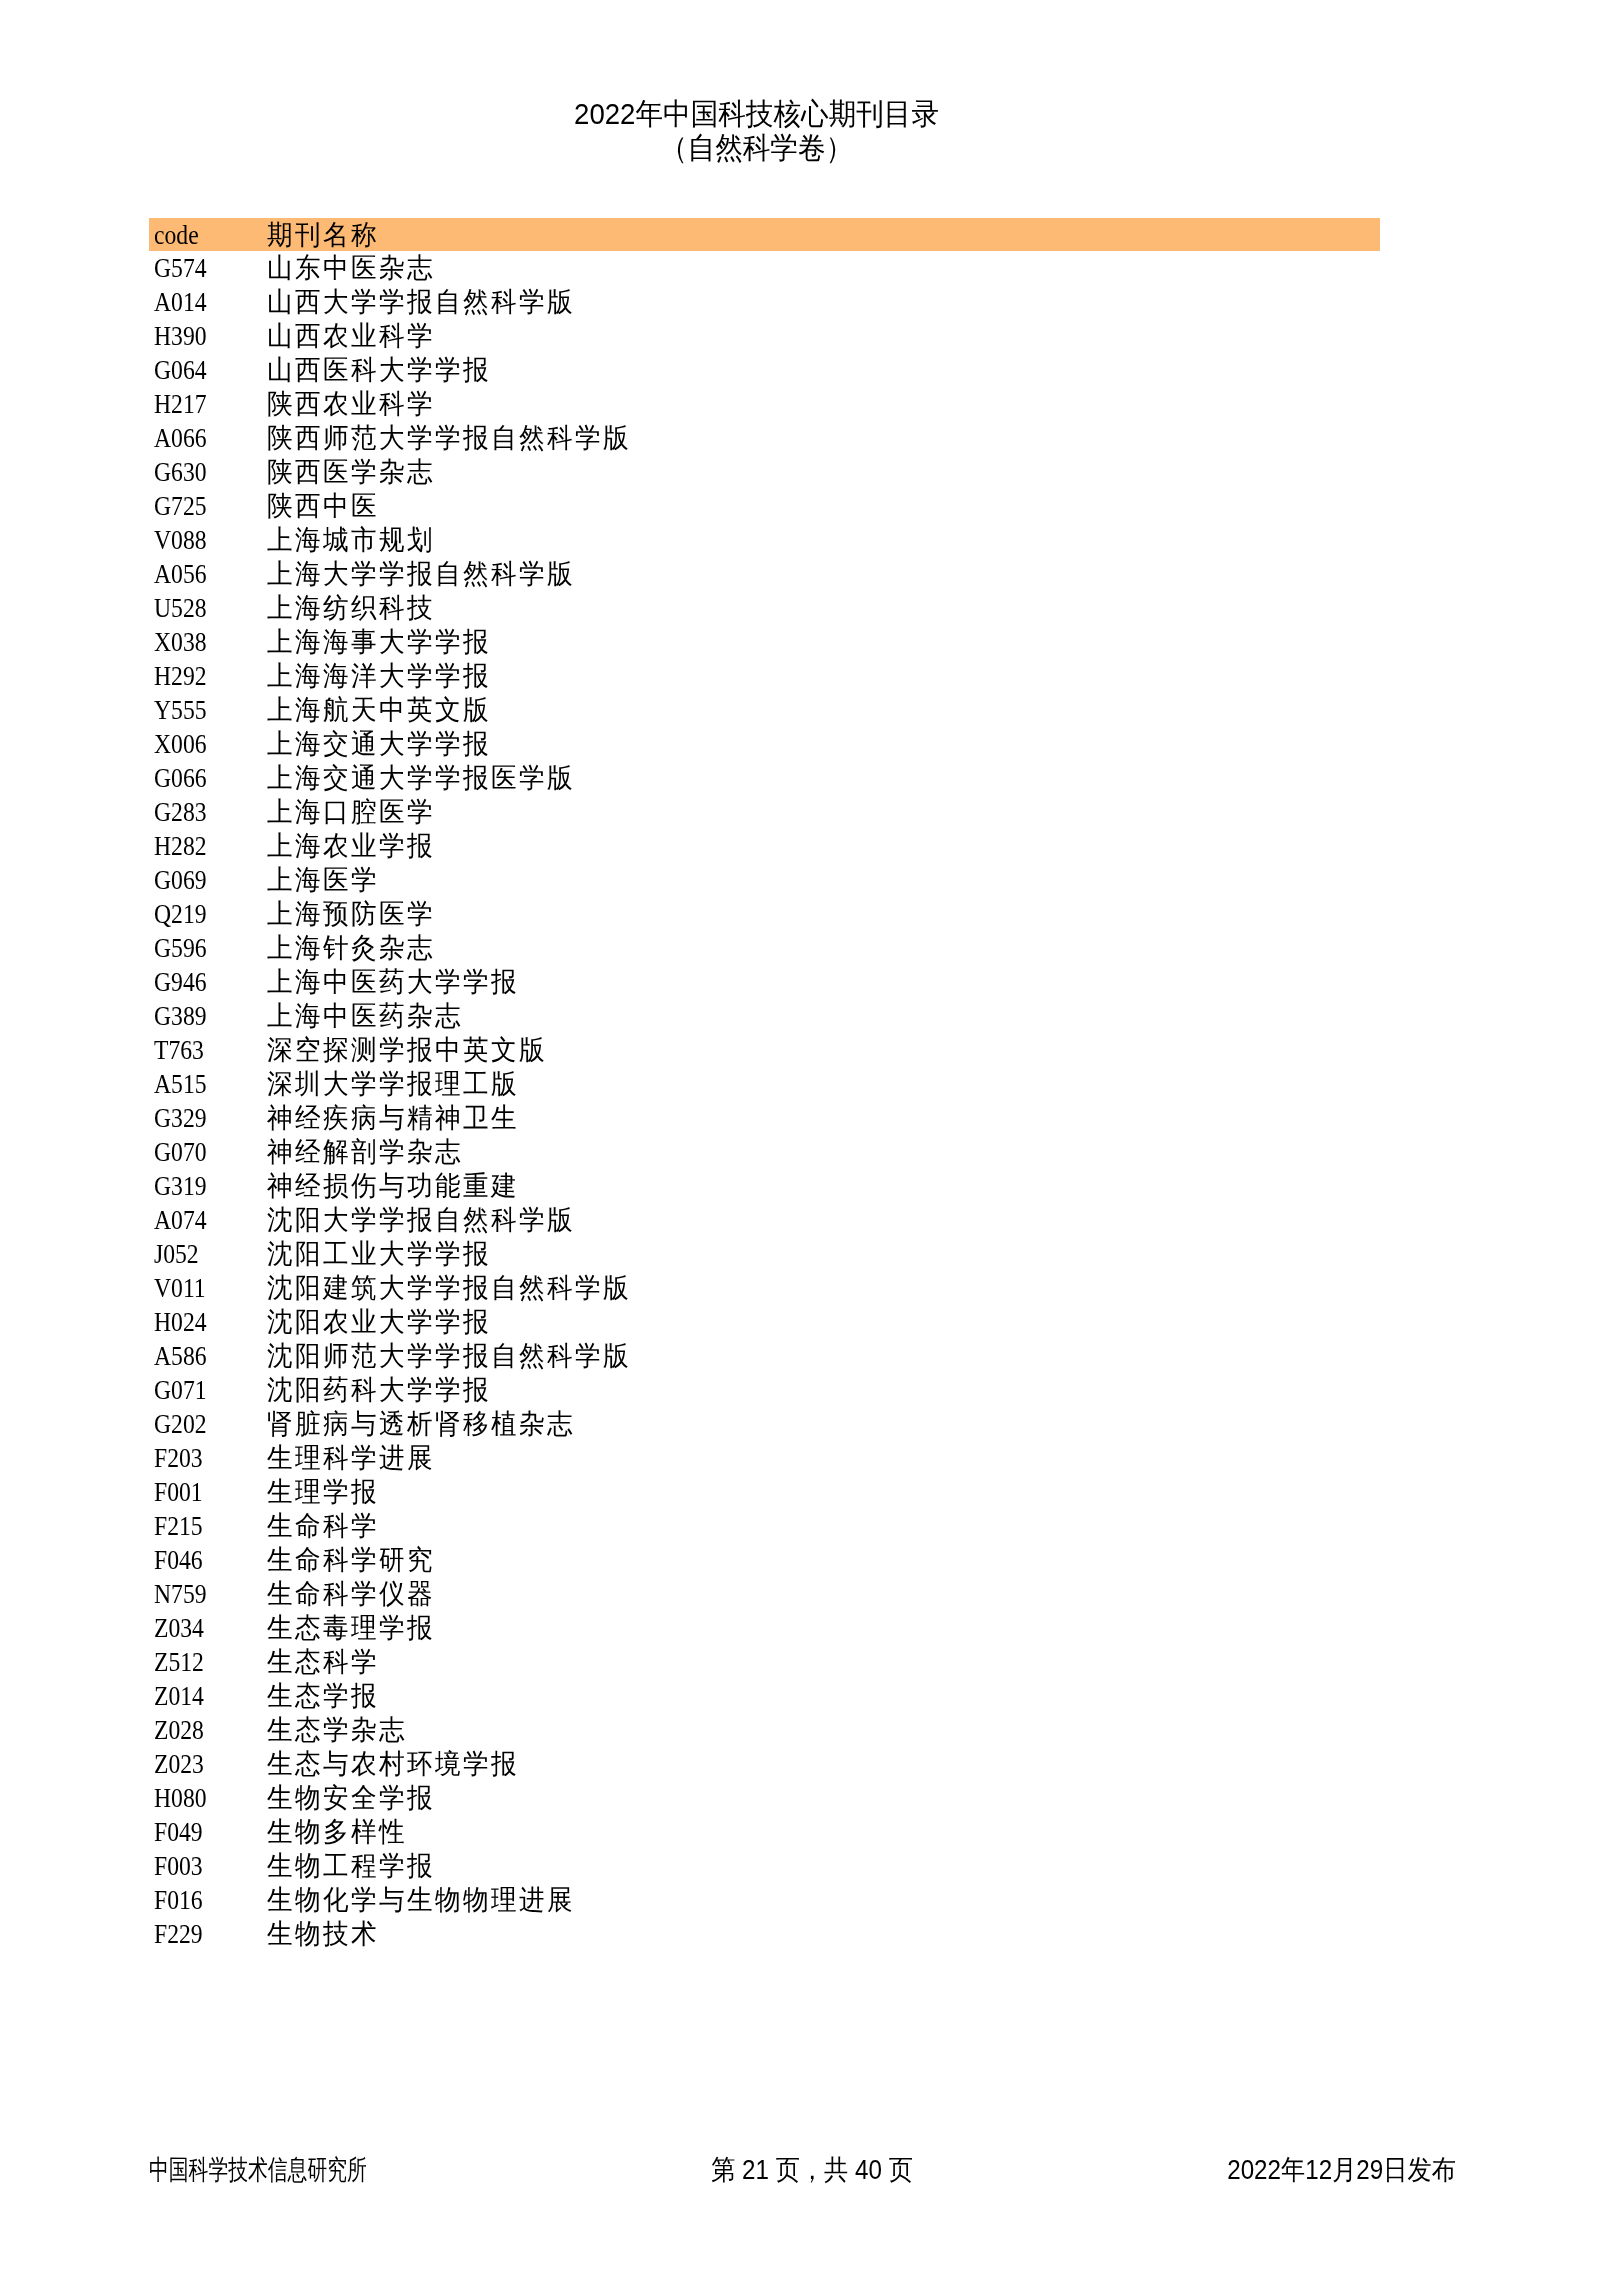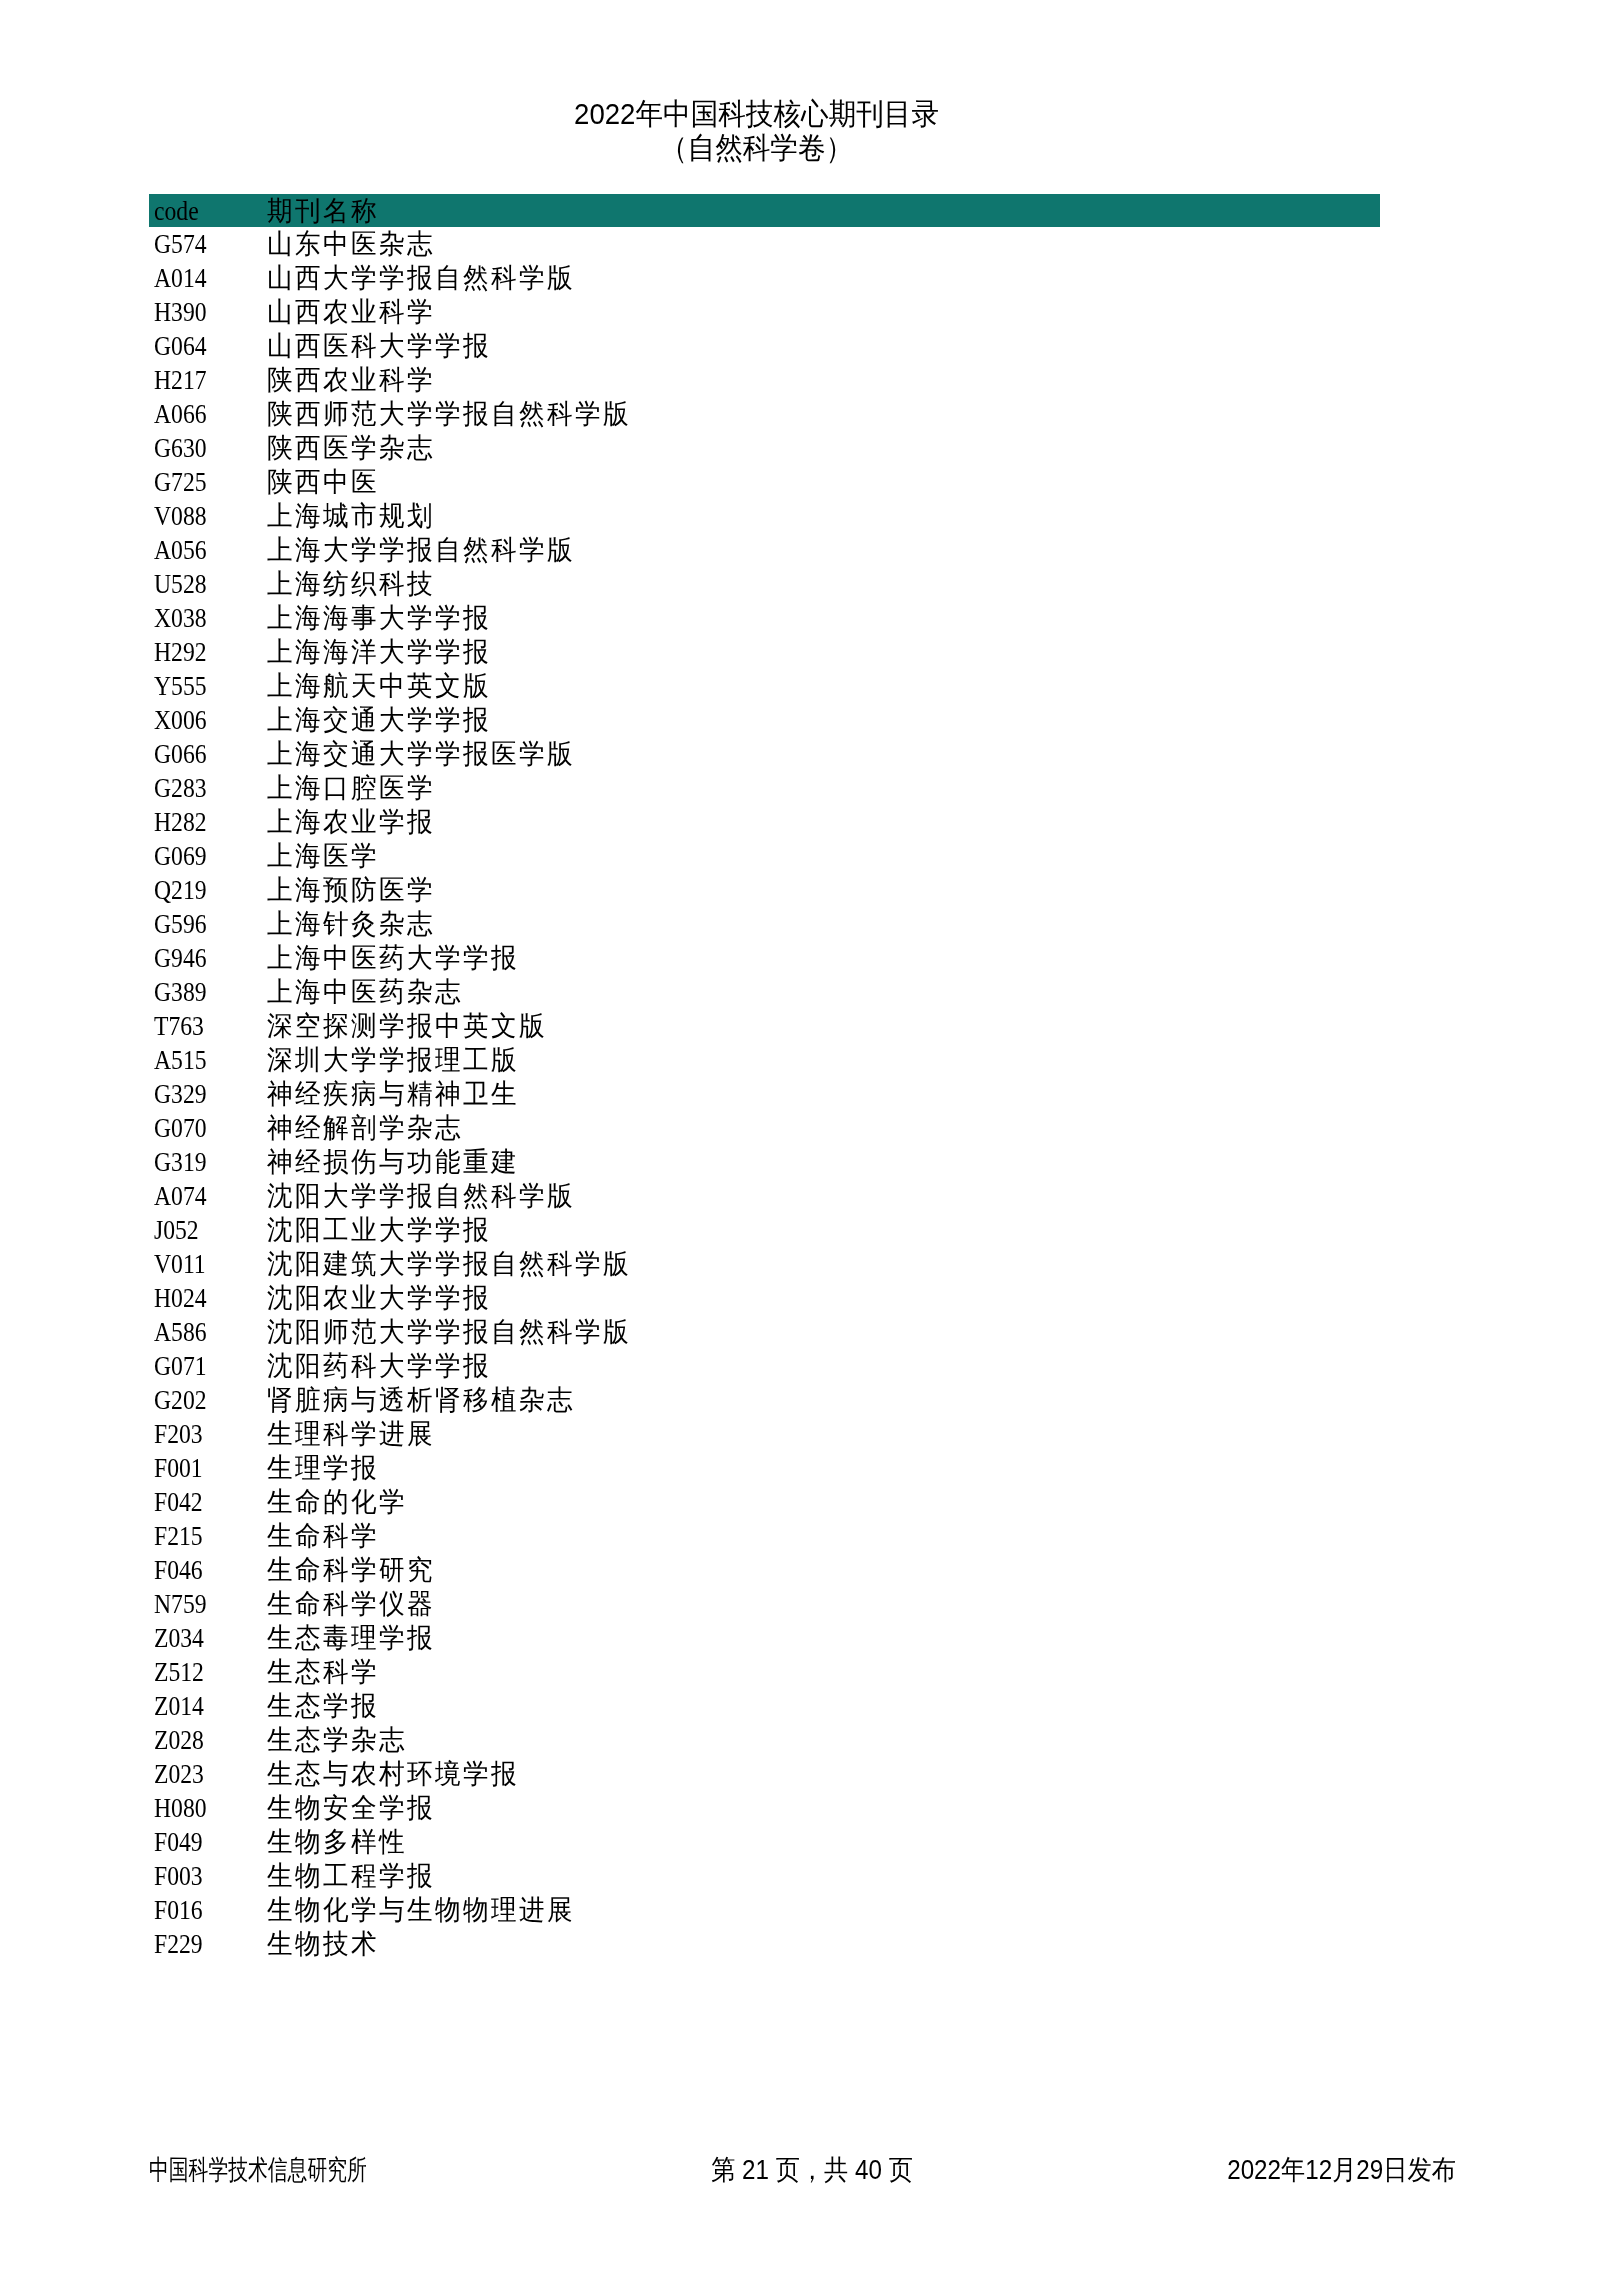--- a/index.html
+++ b/index.html
@@ -105,21 +105,21 @@
 </style>
 </head>
 <body>
 
 <div class="title-block">
   <span class="title-line">2022年中国科技核心期刊目录</span>
   <span class="title-line">（自然科学卷）</span>
 </div>
 
 <div class="table">
-  <div class="row header" style="background: #0f766e;">
+  <div class="row header" style="background: #fdba74; margin-top: 24px;">
     <span class="cell-code">code</span>
     <span class="cell-name">期刊名称</span>
   </div>
   <div id="table-body">
       <div class="row">
         <span class="cell-code">G574</span>
         <span class="cell-name">山东中医杂志</span>
       </div>
       <div class="row">
         <span class="cell-code">A014</span>
@@ -257,24 +257,20 @@
         <span class="cell-code">G202</span>
         <span class="cell-name">肾脏病与透析肾移植杂志</span>
       </div>
       <div class="row">
         <span class="cell-code">F203</span>
         <span class="cell-name">生理科学进展</span>
       </div>
       <div class="row">
         <span class="cell-code">F001</span>
         <span class="cell-name">生理学报</span>
-      </div>
-      <div class="row">
-        <span class="cell-code">F042</span>
-        <span class="cell-name">生命的化学</span>
       </div>
       <div class="row">
         <span class="cell-code">F215</span>
         <span class="cell-name">生命科学</span>
       </div>
       <div class="row">
         <span class="cell-code">F046</span>
         <span class="cell-name">生命科学研究</span>
       </div>
       <div class="row">

